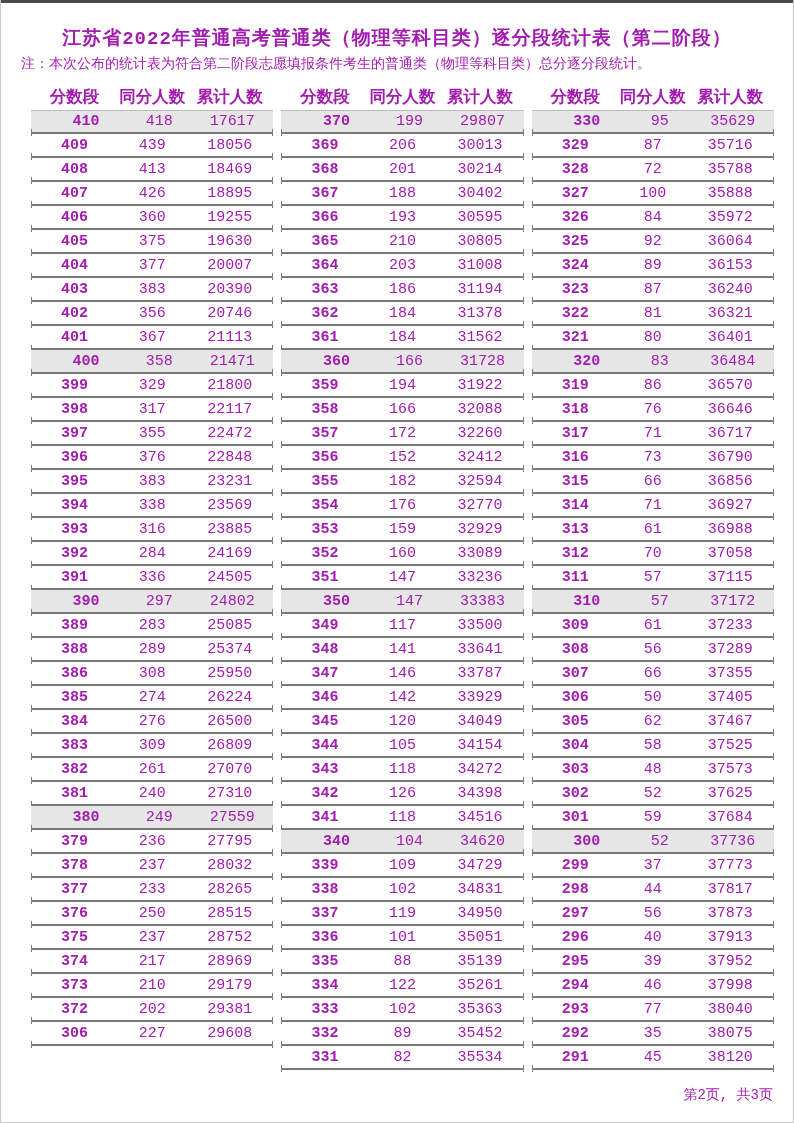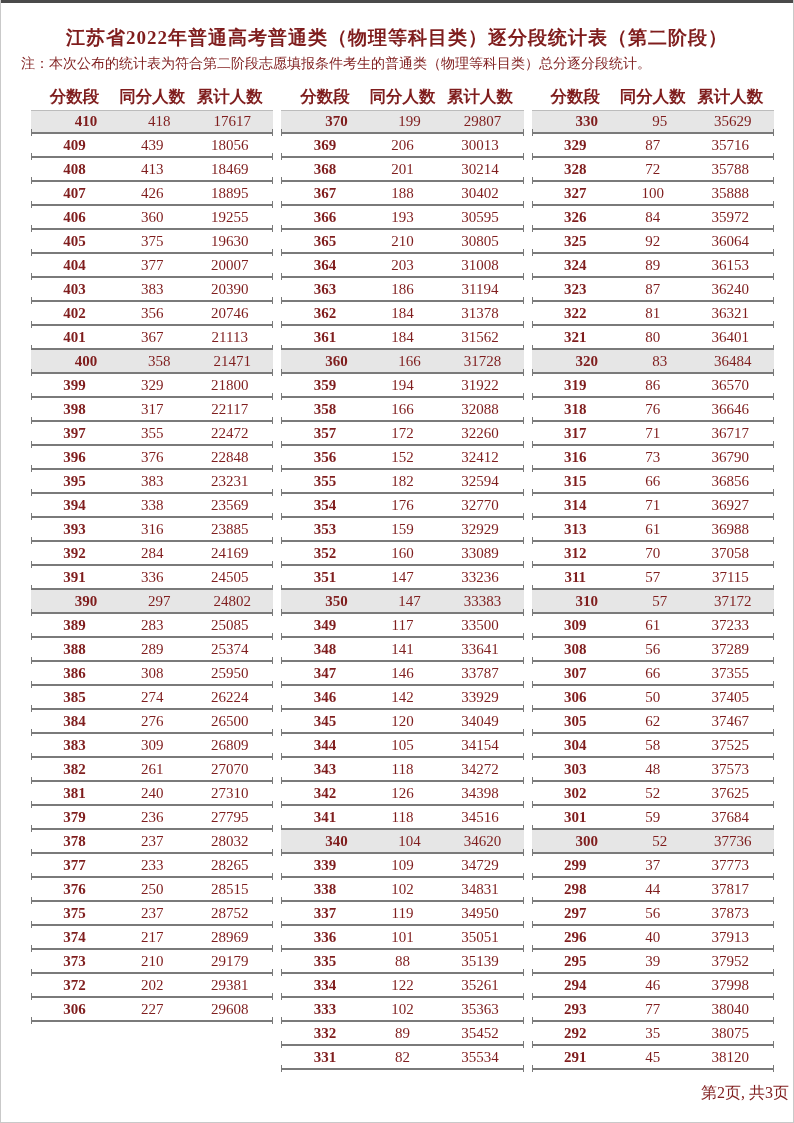--- a/index.html
+++ b/index.html
@@ -5,22 +5,22 @@
   html, body { margin: 0; padding: 0; background: #ffffff; }
   .page {
     position: relative;
     width: 794px;
     height: 1123px;
     box-sizing: border-box;
     background: #ffffff;
     border-left: 1px solid #c9c9c9;
     border-right: 1px solid #c9c9c9;
     border-bottom: 1px solid #c9c9c9;
-    font-family: Liberation Serif, serif;
-    color: #7f1d1d;
+    font-family: Liberation Mono, monospace;
+    color: #a21caf;
     overflow: hidden;
   }
   .top-bar {
     width: 100%;
     height: 3px;
     background: #4a4a4a;
   }
   .title {
     margin: 22px 30px 4px 30px;
     text-align: center;
@@ -66,23 +66,23 @@
     width: 1px;
     height: 7px;
     background: #7a7a7a;
   }
   .tbody .row::before { left: 0; }
   .tbody .row::after { right: 0; }
   .row.shaded { background: #e6e6e6; padding-left: 14px; }
   .score { font-weight: bold; font-size: 15px; }
   .page-footer {
     position: absolute;
-    right: 4px;
+    right: 20px;
     bottom: 18px;
-    font-size: 16px;
+    font-size: 14px;
   }
 </style>
 </head>
 <body>
 
 <div class="page">
   <div class="top-bar"></div>
 
   <h1 class="title">江苏省2022年普通高考普通类（物理等科目类）逐分段统计表（第二阶段）</h1>
 
@@ -235,20 +235,25 @@
           <div class="row">
             <span class="c1 score">382</span>
             <span class="c2">261</span>
             <span class="c3">27070</span>
           </div>
           <div class="row">
             <span class="c1 score">381</span>
             <span class="c2">240</span>
             <span class="c3">27310</span>
           </div>
+          <div class="row shaded">
+            <span class="c1 score">380</span>
+            <span class="c2">249</span>
+            <span class="c3">27559</span>
+          </div>
           <div class="row">
             <span class="c1 score">379</span>
             <span class="c2">236</span>
             <span class="c3">27795</span>
           </div>
           <div class="row">
             <span class="c1 score">378</span>
             <span class="c2">237</span>
             <span class="c3">28032</span>
           </div>

